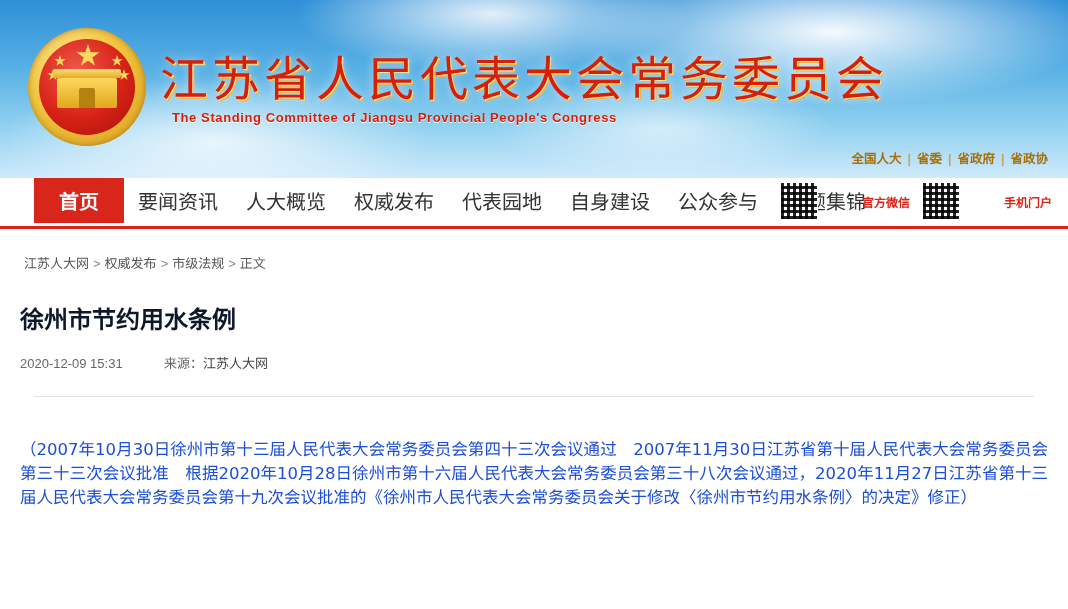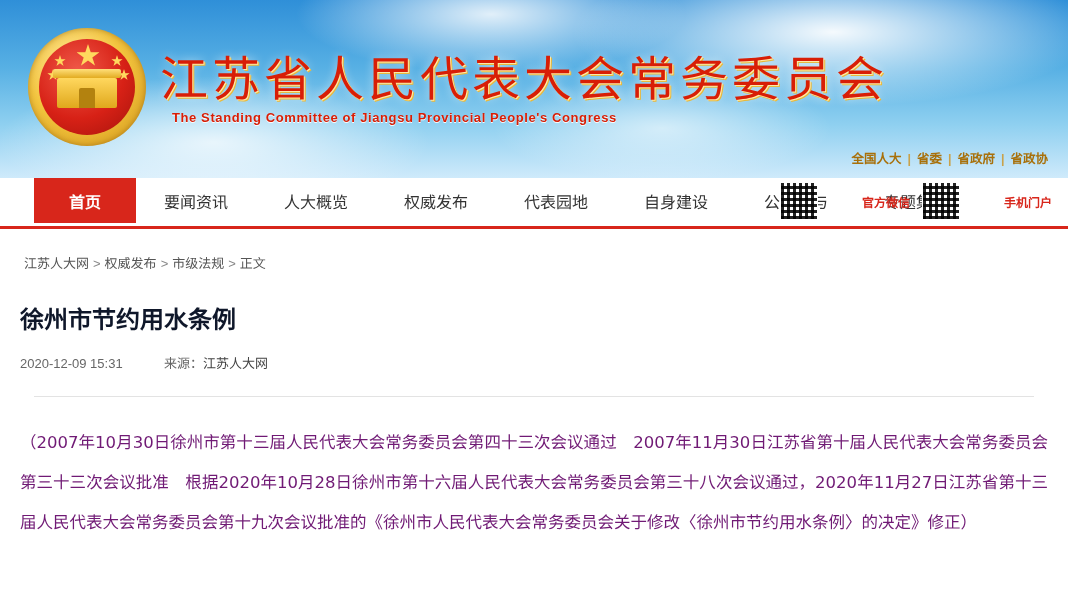--- a/index.html
+++ b/index.html
@@ -158,22 +158,22 @@
     align-items: stretch;
     height: 45px;
     padding-left: 34px;
     box-sizing: border-box;
   }
   .nav-item {
     display: flex;
     align-items: center;
     justify-content: center;
     min-width: 92px;
-    padding: 0 14px;
-    font-size: 16px;
+    padding: 0 8px;
+    font-size: 20px;
     color: #333;
     cursor: pointer;
     white-space: nowrap;
   }
   .nav-item.active {
     background: #d8261b;
     color: #fff;
     font-weight: bold;
     min-width: 74px;
   }
@@ -235,24 +235,24 @@
   .art-meta .src-val { color: #444; }
 
   .divider {
     margin: 24px auto 0;
     width: 1000px;
     height: 1px;
     background: #e3e3e3;
   }
 
   .art-body {
-    margin-top: 26px;
+    margin-top: 41px;
     font-size: 16.5px;
-    line-height: 40px;
-    color: #701a75;
+    line-height: 24px;
+    color: #1d4ed8;
     font-family: "DejaVu Sans", "Liberation Sans", sans-serif;
     text-align: justify;
   }
   .art-body p {
     margin: 0;
     text-indent: 0;
   }
 </style>
 </head>
 <body>

